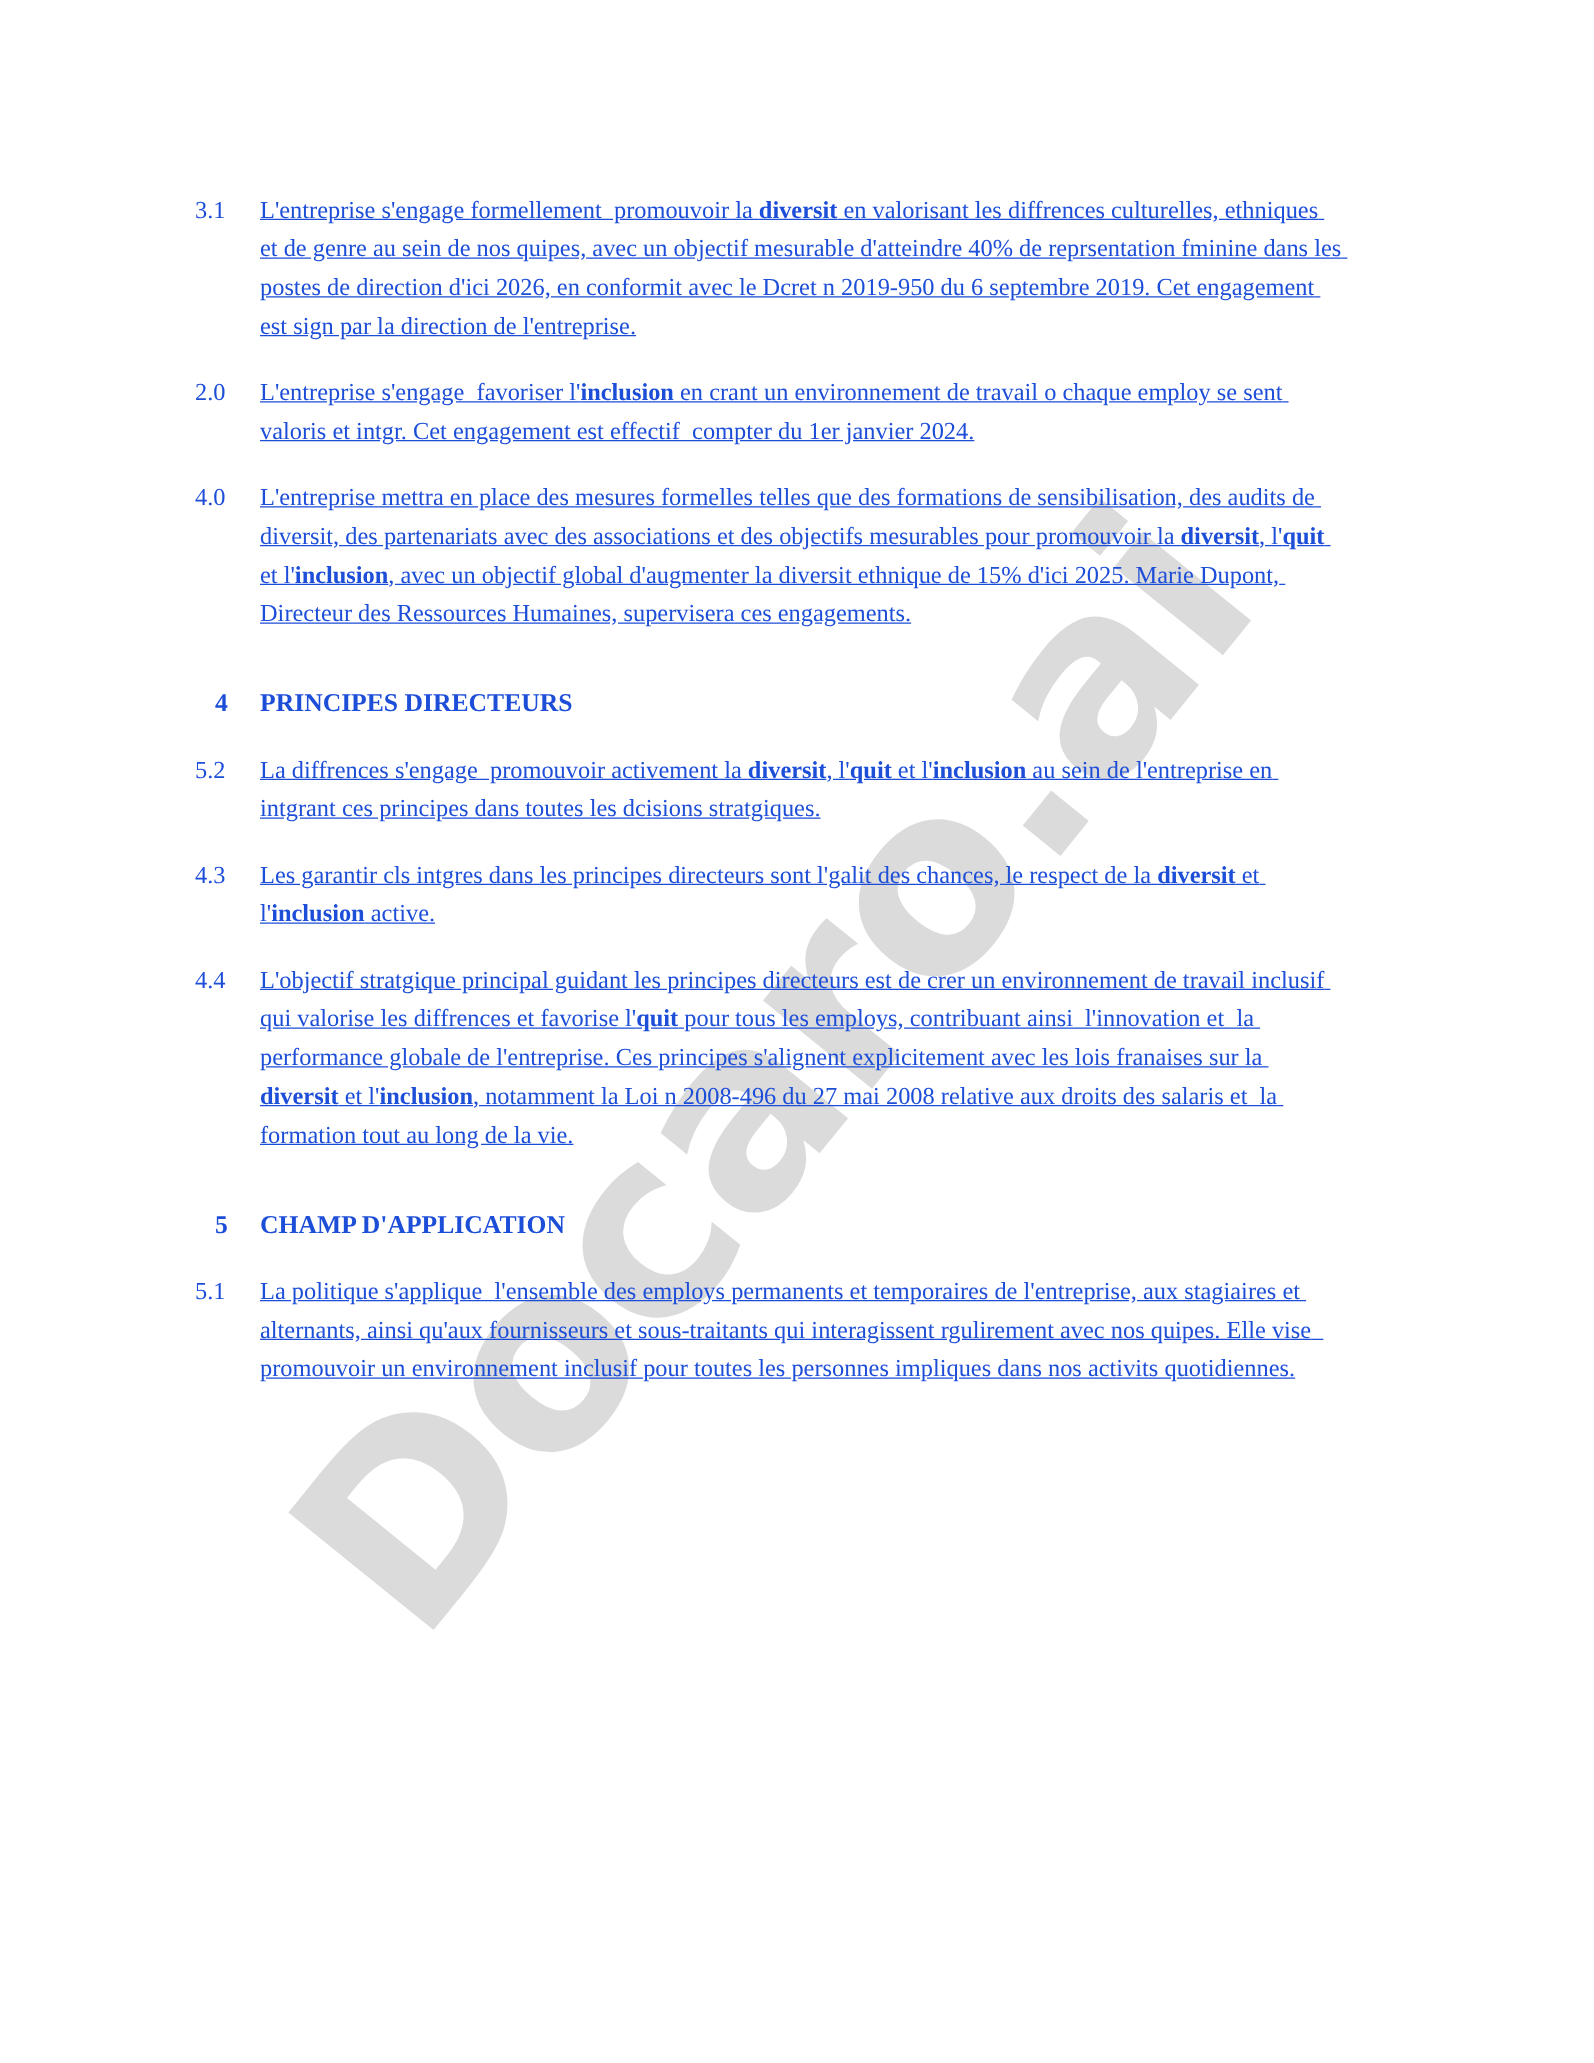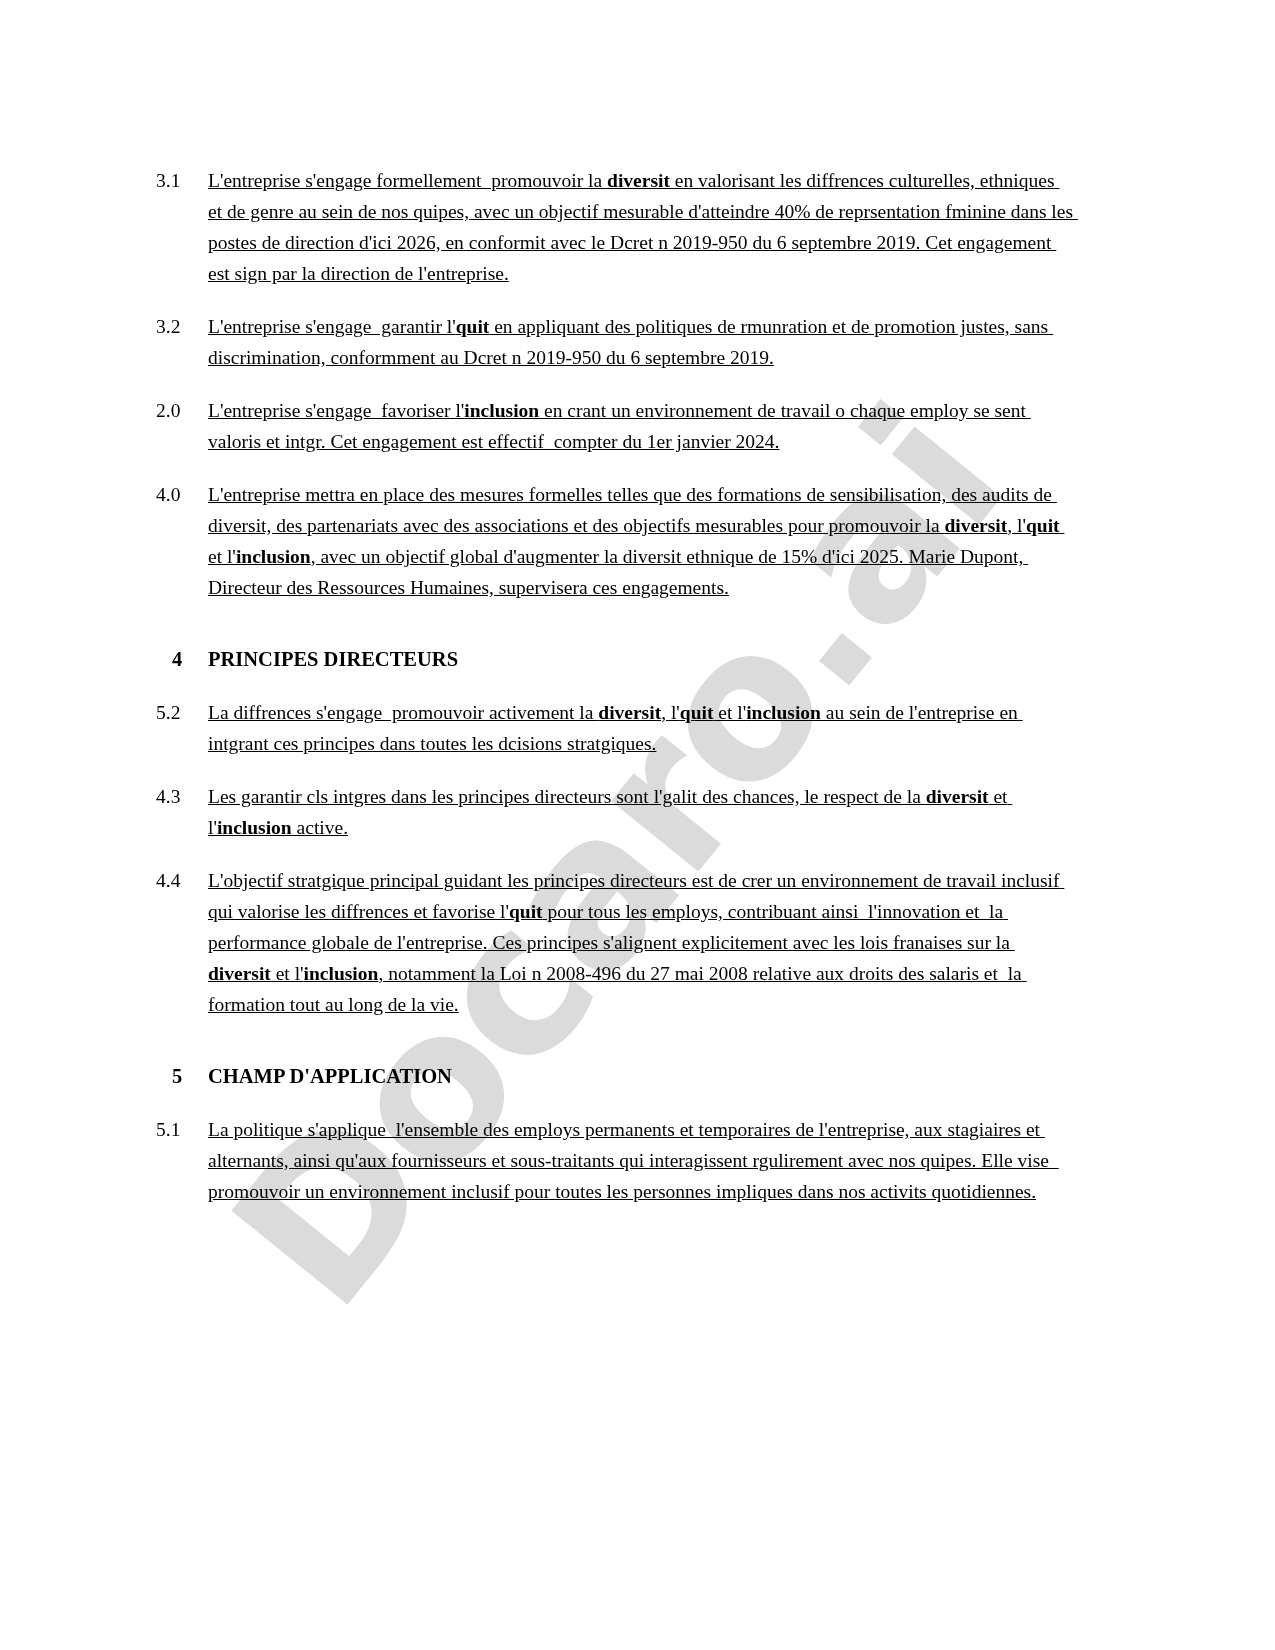--- a/index.html
+++ b/index.html
@@ -21,24 +21,24 @@
     font-size: 205px;
     letter-spacing: -3px;
     color: #dbdbdb;
     white-space: nowrap;
     z-index: 0;
     user-select: none;
   }
   .content {
     position: absolute;
     left: 156px;
-    top: 165px;
+    top: 153px;
     width: 917px;
     z-index: 1;
-    color: #000000;
+    color: #1d4ed8;
     font-size: 19.5px;
     line-height: 31px;
   }
   .item {
     display: flex;
     margin: 0 0 22px 0;
   }
   .item .num {
     flex: none;
     width: 52px;
@@ -66,24 +66,20 @@
 <body>
 
 <div class="page">
   <div class="watermark">Docaro.ai</div>
   <div class="content" id="content">
       <div class="item">
         <span class="num">3.1</span>
         <div class="ptext"><span>L'entreprise s'engage formellement  promouvoir la </span><b>diversit</b><span> en valorisant les diffrences culturelles, ethniques et de genre au sein de nos quipes, avec un objectif mesurable d'atteindre 40% de reprsentation fminine dans les postes de direction d'ici 2026, en conformit avec le Dcret n 2019-950 du 6 septembre 2019. Cet engagement est sign par la direction de l'entreprise.</span></div>
       </div>
       <div class="item">
-        <span class="num">3.2</span>
-        <div class="ptext"><span>L'entreprise s'engage  garantir l'</span><b>quit</b><span> en appliquant des politiques de rmunration et de promotion justes, sans discrimination, conformment au Dcret n 2019-950 du 6 septembre 2019.</span></div>
-      </div>
-      <div class="item">
         <span class="num">2.0</span>
         <div class="ptext"><span>L'entreprise s'engage  favoriser l'</span><b>inclusion</b><span> en crant un environnement de travail o chaque employ se sent valoris et intgr. Cet engagement est effectif  compter du 1er janvier 2024.</span></div>
       </div>
       <div class="item">
         <span class="num">4.0</span>
         <div class="ptext"><span>L'entreprise mettra en place des mesures formelles telles que des formations de sensibilisation, des audits de diversit, des partenariats avec des associations et des objectifs mesurables pour promouvoir la </span><b>diversit</b><span>, l'</span><b>quit</b><span> et l'</span><b>inclusion</b><span>, avec un objectif global d'augmenter la diversit ethnique de 15% d'ici 2025. Marie Dupont, Directeur des Ressources Humaines, supervisera ces engagements.</span></div>
       </div>
       <div class="heading">
         <span class="num">4</span>
         <span class="title">PRINCIPES DIRECTEURS</span>

